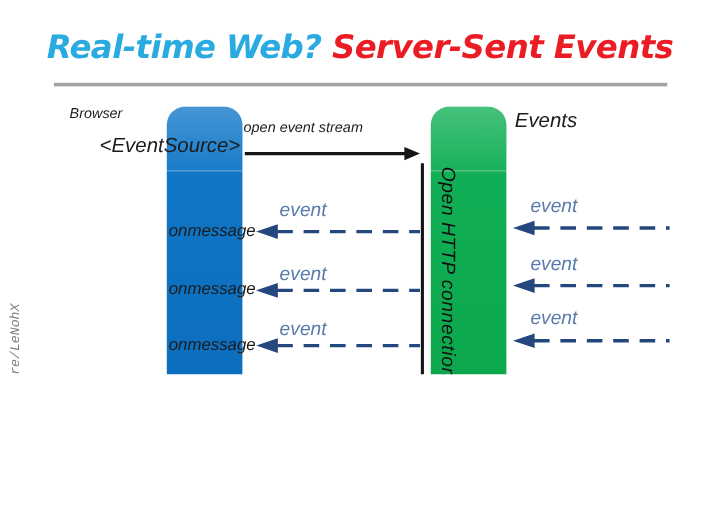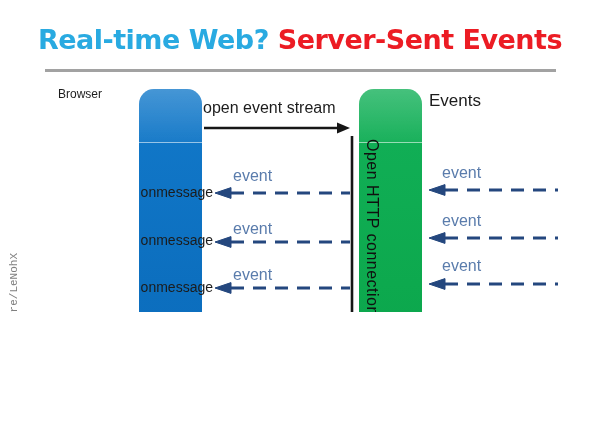--- a/index.html
+++ b/index.html
@@ -1,18 +1,18 @@
 <!DOCTYPE html>
 <html><head>
 <meta charset="utf-8">
 <style>
   html,body{margin:0;padding:0;background:#fff;}
   .slide{
     position:relative;width:600px;height:312px;background:#ffffff;
-    overflow:hidden;font-family:"Liberation Sans",sans-serif;
+    overflow:hidden;font-family:"Liberation Sans",sans-serif;font-style:italic;
   }
   
   .title{
     position:absolute;top:24px;left:0;width:600px;text-align:center;
     font-family:"DejaVu Sans",sans-serif;font-weight:bold;font-size:27px;
     letter-spacing:-0.5px;white-space:nowrap;
   }
   .title .blue{color:#29aae1;}
   .title .red{color:#ec1c24;}
   .divider{position:absolute;left:45px;top:69px;width:511px;height:3px;background:#a2a2a2;}
@@ -30,21 +30,21 @@
     background:linear-gradient(180deg,rgba(255,255,255,.22),rgba(255,255,255,.04));
     border-bottom:1px solid rgba(255,255,255,.45);
   }
   .bar-browser{left:139px;background:linear-gradient(180deg,#1279ca,#0c6fbf 60%,#0b6cbd);}
   .bar-server{left:359px;background:linear-gradient(180deg,#12b058,#0da94e 60%,#0aa34b);}
   
   .lbl{position:absolute;color:#1c1c1c;white-space:nowrap;}
   .lbl-browser{left:58px;top:87px;font-size:12px;}
   .lbl-server{left:429px;top:91px;font-size:17px;}
   .lbl-eventsource{left:83px;top:112px;font-size:17px;z-index:3;}
-  .lbl-openstream{left:203px;top:99px;font-size:16px;z-index:3;text-align:center;}
+  .lbl-openstream{left:203px;top:99px;font-size:12px;z-index:3;text-align:center;}
   .lbl-openhttp{
     left:266px;top:236px;width:212px;text-align:left;font-size:16px;
     letter-spacing:0.5px;transform:rotate(90deg);z-index:3;color:#101010;
   }
   .onmessage{position:absolute;width:90px;text-align:right;left:123px;font-size:14px;color:#1c1c1c;}
   .onmsg-0{top:184px;}.onmsg-1{top:232px;}.onmsg-2{top:279px;}
   .event{position:absolute;font-size:16px;color:#5a7cac;}
   .ev-l0{left:233px;top:167px;}
   .ev-l1{left:233px;top:220px;}
   .ev-l2{left:233px;top:266px;}
@@ -88,20 +88,21 @@
 
   <div class="bar bar-browser">
     <div class="gloss"></div>
   </div>
   <div class="bar bar-server">
     <div class="gloss"></div>
   </div>
 
   <div class="lbl lbl-browser">Browser</div>
   <div class="lbl lbl-server">Events</div>
+  <div class="lbl lbl-eventsource">&lt;EventSource&gt;</div>
   <div class="lbl lbl-openstream">open event stream</div>
   <div class="lbl lbl-openhttp">Open HTTP connection</div>
 
   <div class="onmessage onmsg-0">onmessage</div>
   <div class="onmessage onmsg-1">onmessage</div>
   <div class="onmessage onmsg-2">onmessage</div>
 
   <div class="event ev-l0">event</div>
   <div class="event ev-l1">event</div>
   <div class="event ev-l2">event</div>

